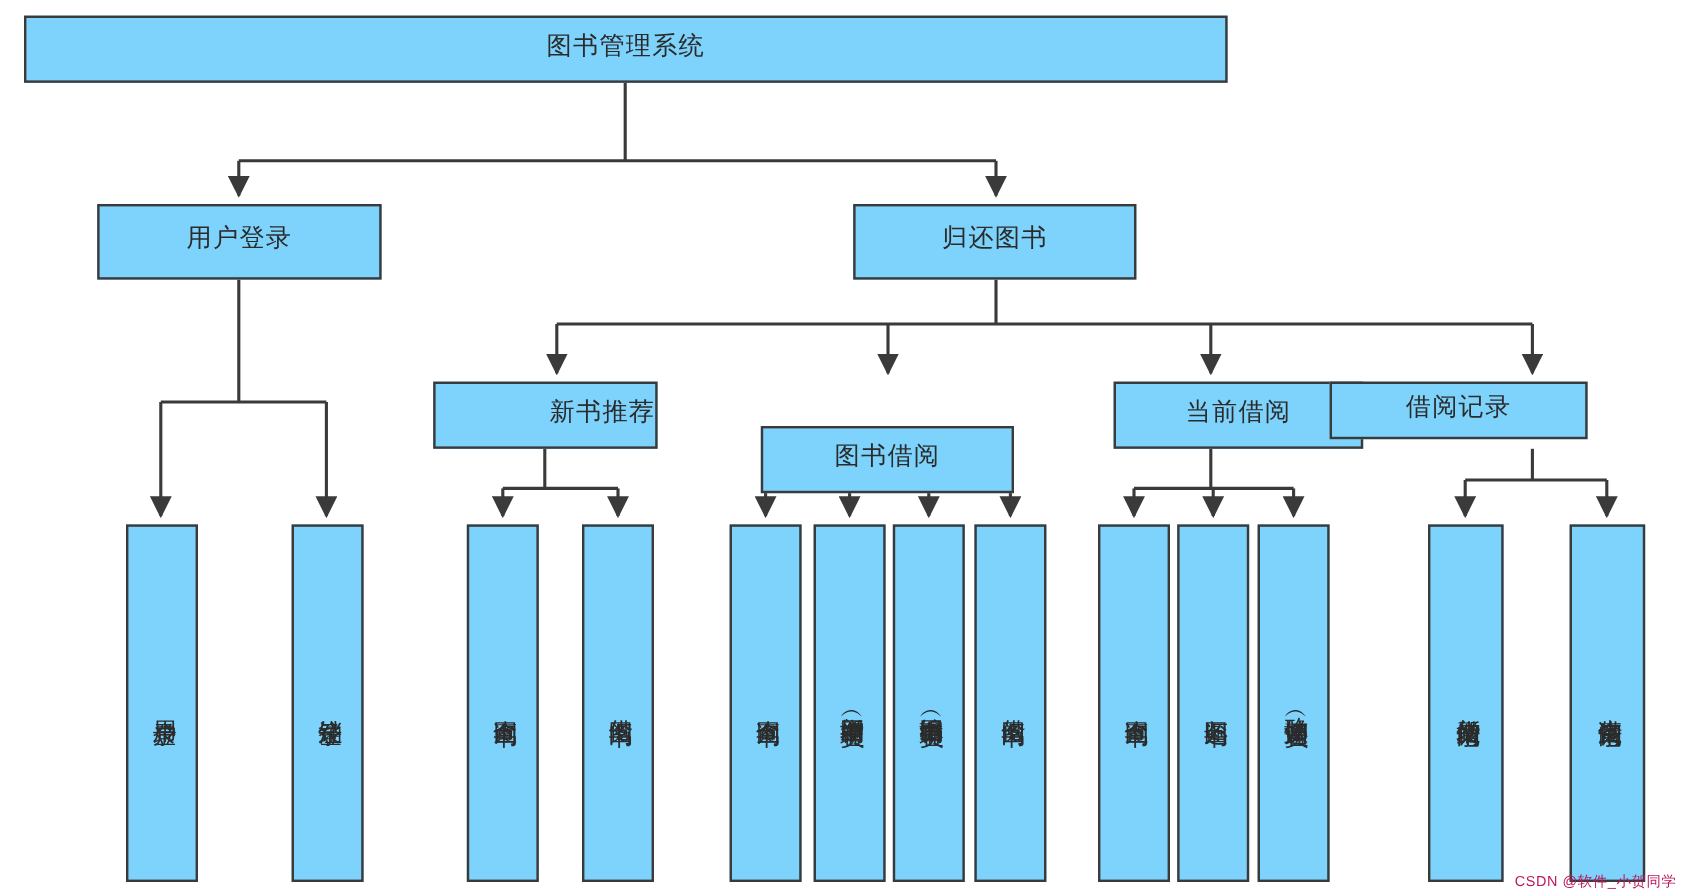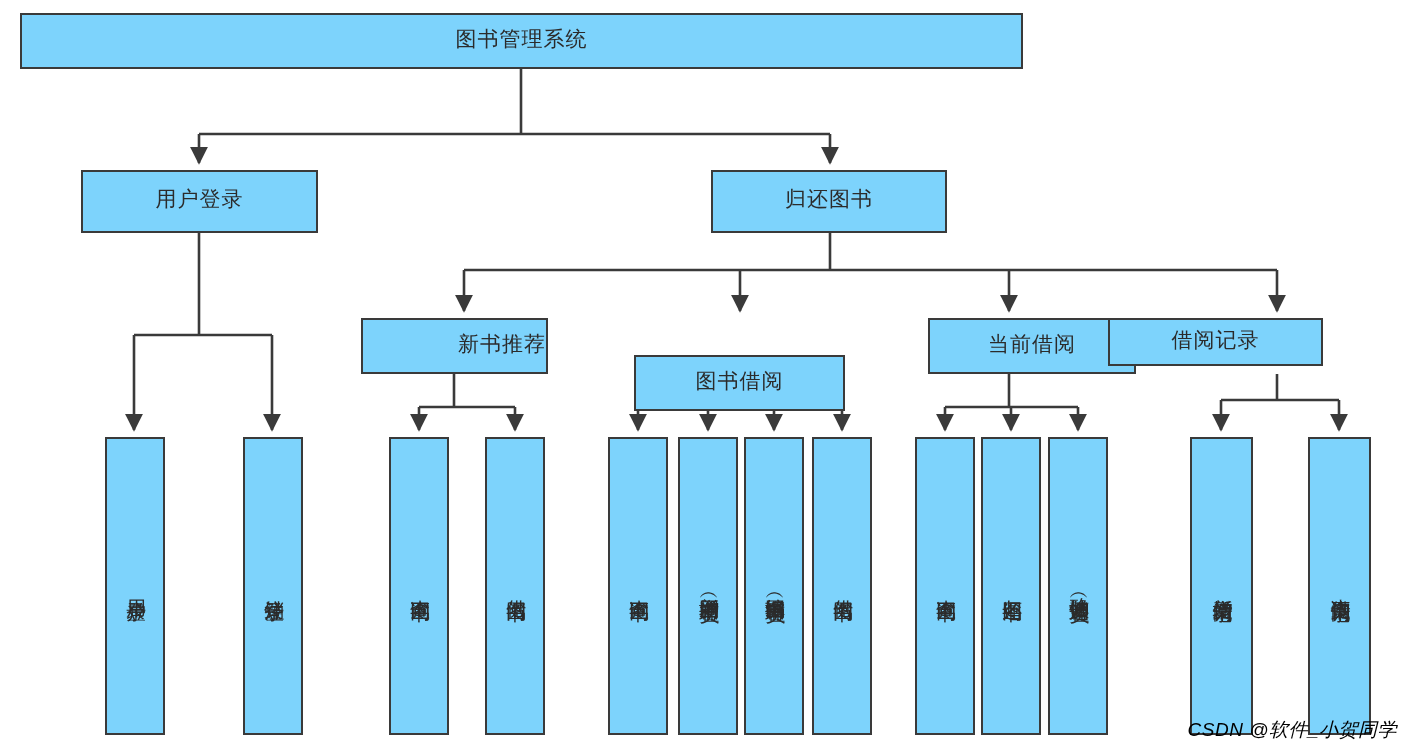--- a/index.html
+++ b/index.html
@@ -52,25 +52,24 @@
     left: 0;
     top: 0;
     width: 1405px;
     height: 747px;
     pointer-events: none;
   }
   .watermark {
     position: absolute;
     right: 8px;
     bottom: 4px;
-    font-size: 19px;
-    color: #000000;
+    font-size: 12px;
+    color: #be185d;
     white-space: nowrap;
     letter-spacing: 0.5px;
-    font-style: italic;
   }
 </style>
 </head>
 <body>
 
 <div id="canvas">
 
   <svg id="wires" viewBox="0 0 1405 747" xmlns="http://www.w3.org/2000/svg">
     <defs>
       <marker id="arrow" viewBox="0 0 10 10" refX="9" refY="5" markerWidth="7" markerHeight="7" orient="auto-start-reverse">

